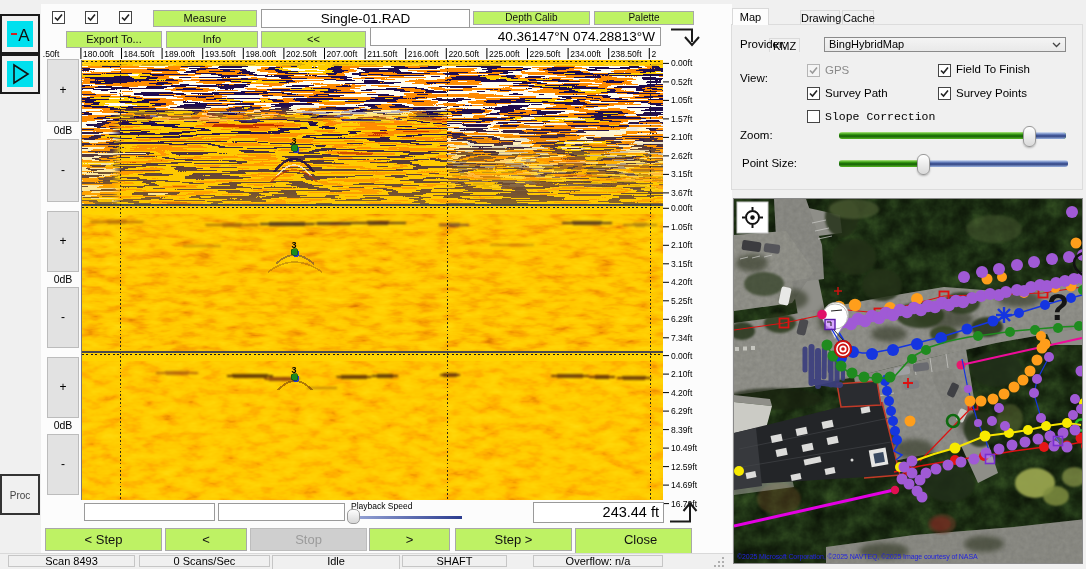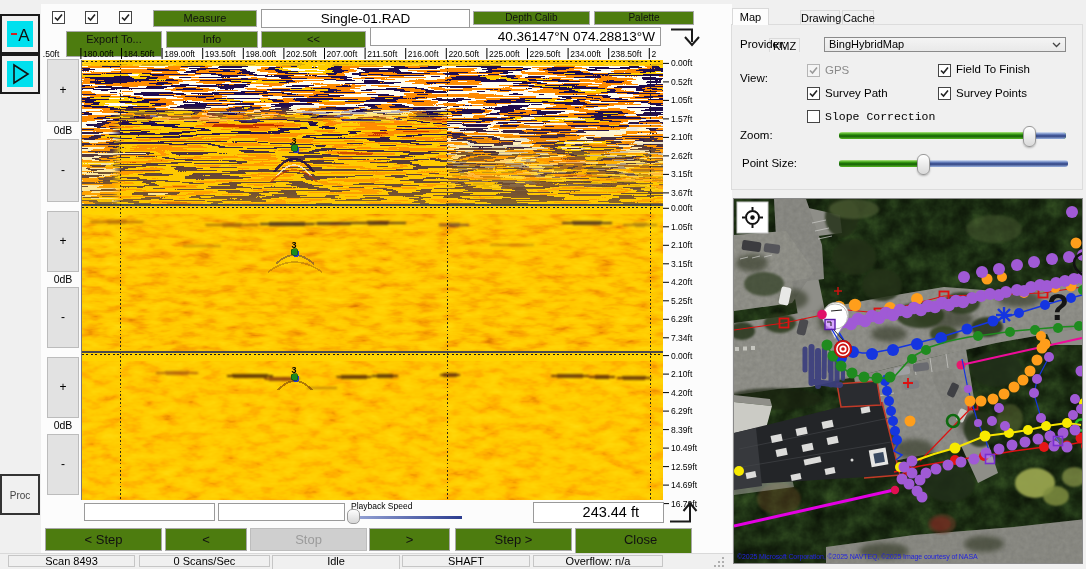--- a/index.html
+++ b/index.html
@@ -1,18 +1,18 @@
 <!DOCTYPE html>
 <html><head>
 <meta charset="utf-8">
 <style>
 * { margin:0; padding:0; box-sizing:border-box; }
 html,body { width:1086px; height:569px; background:#f0f0f0; font-family:"Liberation Sans", sans-serif; overflow:hidden; position:relative; }
 .abs { position:absolute; }
-.btn { position:absolute; background:#4d7c0f; border:1px solid #a8a8a8; text-align:center; color:#111; }
+.btn { position:absolute; background:#bef264; border:1px solid #a8a8a8; text-align:center; color:#111; }
 .tbox { position:absolute; background:#fff; border:1px solid #9a9a9a; }
 .cb { position:absolute; width:13px; height:13px; background:#fff; border:1px solid #454545; }
 .cb svg { position:absolute; left:0; top:0; }
 .lbl { position:absolute; color:#000; white-space:nowrap; }
 </style>
 </head>
 <body>
 
 <div class="abs" style="left:41px;top:4px;width:691px;height:549px;background:#fcfcfc;"></div>
 
@@ -49,21 +49,21 @@
 <div class="cb" style="left:119px;top:11px;">
     <svg width="11" height="11" viewBox="0 0 11 11">
       <path d="M2 5.5 L4.5 8 L9 2.5" stroke="#222" stroke-width="1.6" fill="none"></path>
     </svg>
   </div>
 <div class="btn" style="left:153px;top:10px;width:104px;height:17px;font-size:11px;line-height:15px;">Measure</div>
 <div class="tbox" style="left:261px;top:9px;width:209px;height:19px;font-size:13.5px;line-height:17px;text-align:center;">Single-01.RAD</div>
 <div class="btn" style="left:473px;top:11px;width:117px;height:14px;font-size:10px;line-height:12px;">Depth Calib</div>
 <div class="btn" style="left:594px;top:11px;width:100px;height:14px;font-size:10px;line-height:12px;">Palette</div>
 
-<div class="btn" style="left:66px;top:31px;width:96px;height:26px;font-size:11px;line-height:15px;">Export To...</div>
+<div class="btn" style="left:66px;top:31px;width:96px;height:17px;font-size:11px;line-height:15px;">Export To...</div>
 <div class="btn" style="left:166px;top:31px;width:92px;height:17px;font-size:11px;line-height:15px;">Info</div>
 <div class="btn" style="left:261px;top:31px;width:105px;height:17px;font-size:11px;line-height:15px;">&lt;&lt;</div>
 <div class="tbox" style="left:370px;top:27px;width:291px;height:19px;font-size:13.5px;line-height:17px;text-align:right;padding-right:5px;">40.36147°N 074.28813°W</div>
 <svg class="abs" style="left:668px;top:26px;" width="36" height="24">
     <path d="M3 3.5 H24 V16" stroke="#1a1a1a" stroke-width="2" fill="none"></path>
     <path d="M17 11 L24 19 L31 11" stroke="#1a1a1a" stroke-width="2" fill="none"></path>
   </svg>
 
 <svg class="abs" style="left:40px;top:47px;" width="660" height="13">
 <g font-family="Liberation Sans" font-size="8.5" fill="#000">
@@ -318,38 +318,38 @@
 <line x1="0" y1="445.6" x2="6" y2="445.6" stroke="#000"></line>
       <text x="8" y="448.6">16.79ft</text>
 </g>
 </svg>
 
 <div class="tbox" style="left:84px;top:503px;width:131px;height:18px;"></div>
 <div class="tbox" style="left:218px;top:503px;width:127px;height:18px;"></div>
 <div class="lbl" style="left:351px;top:501px;font-size:8.5px;">Playback Speed</div>
 <div class="abs" style="left:351px;top:516px;width:111px;height:3px;background:linear-gradient(90deg,#9aa8d8,#2b3c8f);"></div>
 <div class="abs" style="left:347px;top:509px;width:13px;height:15px;background:linear-gradient(#fdfdfd,#d8d8d8);border:1px solid #9a9a9a;border-radius:5px;"></div>
-<div class="tbox" style="left:533px;top:502px;width:131px;height:21px;font-size:14.5px;line-height:19px;text-align:right;padding-right:24px;">243.44 ft</div>
+<div class="tbox" style="left:533px;top:502px;width:131px;height:21px;font-size:14.5px;line-height:19px;text-align:right;padding-right:4px;">243.44 ft</div>
 <svg class="abs" style="left:664px;top:499px;" width="36" height="26">
     <path d="M6 22.5 H26 V6" stroke="#1a1a1a" stroke-width="2" fill="none"></path>
     <path d="M19.5 12 L26 4 L32.5 12" stroke="#1a1a1a" stroke-width="2" fill="none"></path>
   </svg>
 
 <div class="btn" style="left:45px;top:528px;width:117px;height:23px;font-size:13px;line-height:21px;">&lt; Step</div>
 <div class="btn" style="left:165px;top:528px;width:82px;height:23px;font-size:13px;line-height:21px;">&lt;</div>
 <div class="btn" style="left:250px;top:528px;width:117px;height:23px;font-size:13px;line-height:21px;background:#cfcfcf;border-color:#bdbdbd;color:#9b9b9b;">Stop</div>
 <div class="btn" style="left:369px;top:528px;width:81px;height:23px;font-size:13px;line-height:21px;">&gt;</div>
 <div class="btn" style="left:455px;top:528px;width:117px;height:23px;font-size:13px;line-height:21px;">Step &gt;</div>
 <div class="btn" style="left:575px;top:528px;width:117px;height:33px;font-size:13px;line-height:21px;padding-left:14px;">Close</div>
 
 <div class="abs" style="left:0;top:553px;width:733px;height:16px;background:#f0f0f0;border-top:1px solid #d9d9d9;"></div>
 <div class="abs" style="left:8px;top:555px;width:127px;height:12px;border:1px solid #c6c6c6;font-size:11px;line-height:11px;text-align:center;">Scan 8493</div>
 <div class="abs" style="left:139px;top:555px;width:131px;height:12px;border:1px solid #c6c6c6;font-size:11px;line-height:11px;text-align:center;">0 Scans/Sec</div>
 <div class="abs" style="left:272px;top:555px;width:128px;height:15px;border:1px solid #c6c6c6;font-size:11px;line-height:11px;text-align:center;">Idle</div>
-<div class="abs" style="left:402px;top:555px;width:128px;height:12px;border:1px solid #c6c6c6;font-size:11px;line-height:11px;text-align:center;">SHAFT</div>
+<div class="abs" style="left:402px;top:555px;width:105px;height:12px;border:1px solid #c6c6c6;font-size:11px;line-height:11px;text-align:center;">SHAFT</div>
 <div class="abs" style="left:533px;top:555px;width:130px;height:12px;border:1px solid #c6c6c6;font-size:11px;line-height:11px;text-align:center;">Overflow: n/a</div>
 <svg class="abs" style="left:712px;top:556px;" width="14" height="12">
     <g fill="#9a9a9a">
       <circle cx="11" cy="2" r="1"></circle>
       <circle cx="7" cy="6" r="1"></circle>
       <circle cx="11" cy="6" r="1"></circle>
       <circle cx="3" cy="10" r="1"></circle>
       <circle cx="7" cy="10" r="1"></circle>
       <circle cx="11" cy="10" r="1"></circle>
     </g>

